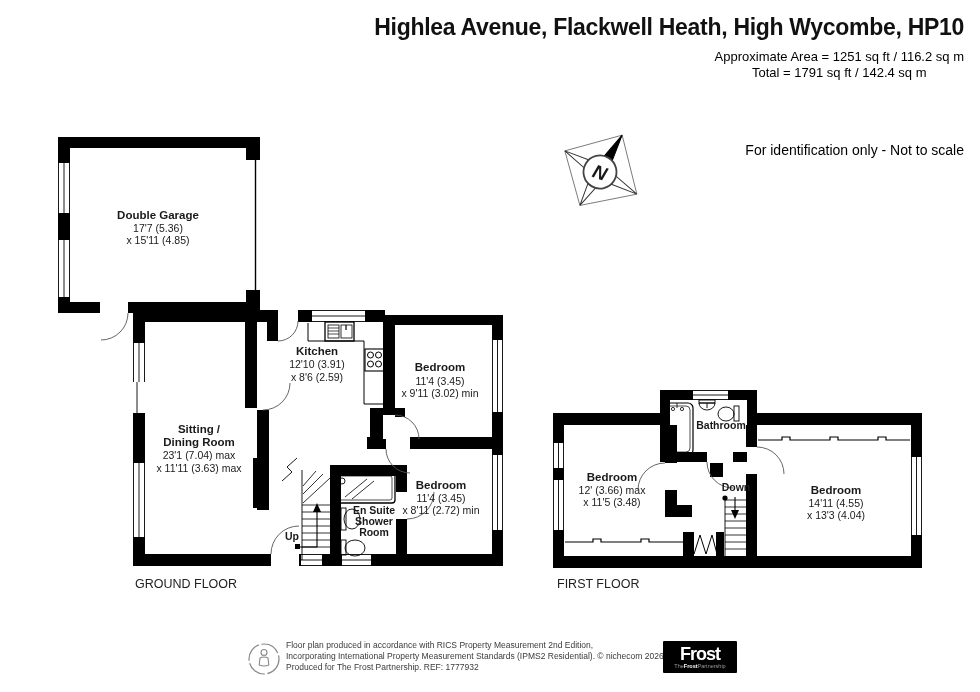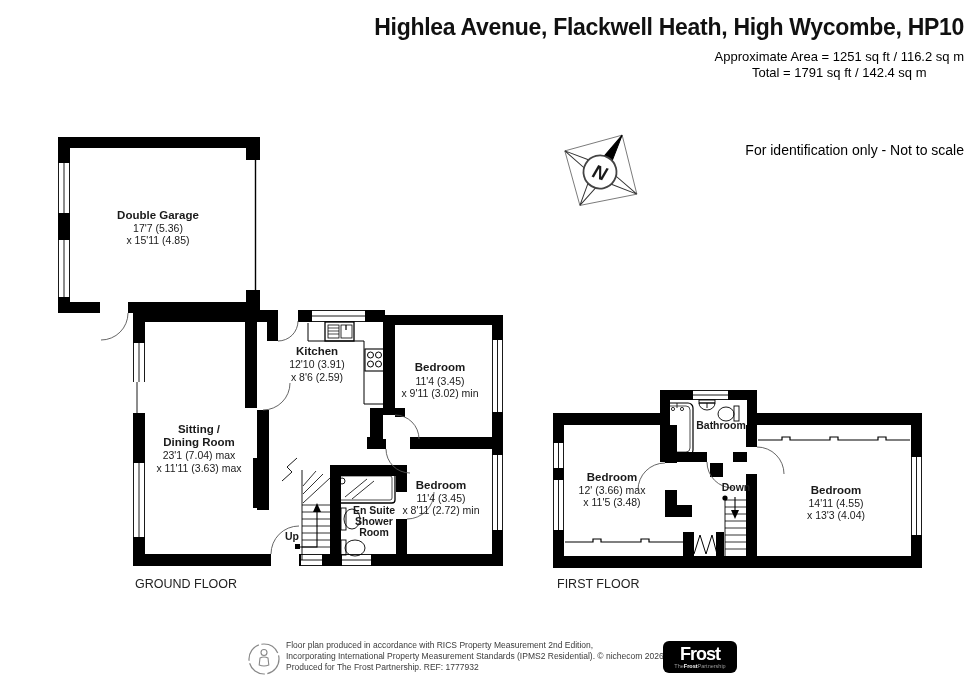--- a/index.html
+++ b/index.html
@@ -6,21 +6,21 @@
   .page{position:relative;width:980px;height:692px;background:#ffffff;overflow:hidden;
         font-family:"Liberation Sans",sans-serif;color:#111;}
   .hdr-title{position:absolute;top:14px;right:16px;font-size:23px;font-weight:bold;
              letter-spacing:-0.3px;white-space:nowrap;}
   .hdr-areas{position:absolute;top:49px;right:16px;text-align:center;font-size:13px;
              line-height:16px;color:#000;}
   .hdr-disc{position:absolute;top:98px;right:16px;font-size:14px;color:#000;margin-top:44px;}
   .plan-svg{position:absolute;left:0;top:0;}
   .footer-text{position:absolute;left:286px;top:640px;font-size:8.5px;line-height:11px;color:#3a3a3a;}
   .frost-logo{position:absolute;left:663px;top:641px;width:74px;height:32px;background:#000;
-              border-radius:6px;display:flex;flex-direction:column;align-items:center;
+              border-radius:1px;display:flex;flex-direction:column;align-items:center;
               justify-content:center;}
   .frost-main{color:#fff;font-weight:bold;font-size:18px;line-height:18px;letter-spacing:-1px;}
   .frost-sub{font-size:5.5px;line-height:6px;color:#9a9a9a;letter-spacing:0;}
   .frost-sub b{color:#fff;}
   
   text{font-family:"Liberation Sans",sans-serif;fill:#1a1a1a;}
   .room-name{font-weight:bold;font-size:11.5px;}
   .room-dim{font-size:10.5px;}
   .small-bold{font-weight:bold;font-size:10.5px;}
   .floor-label{font-size:12.5px;fill:#222;}

